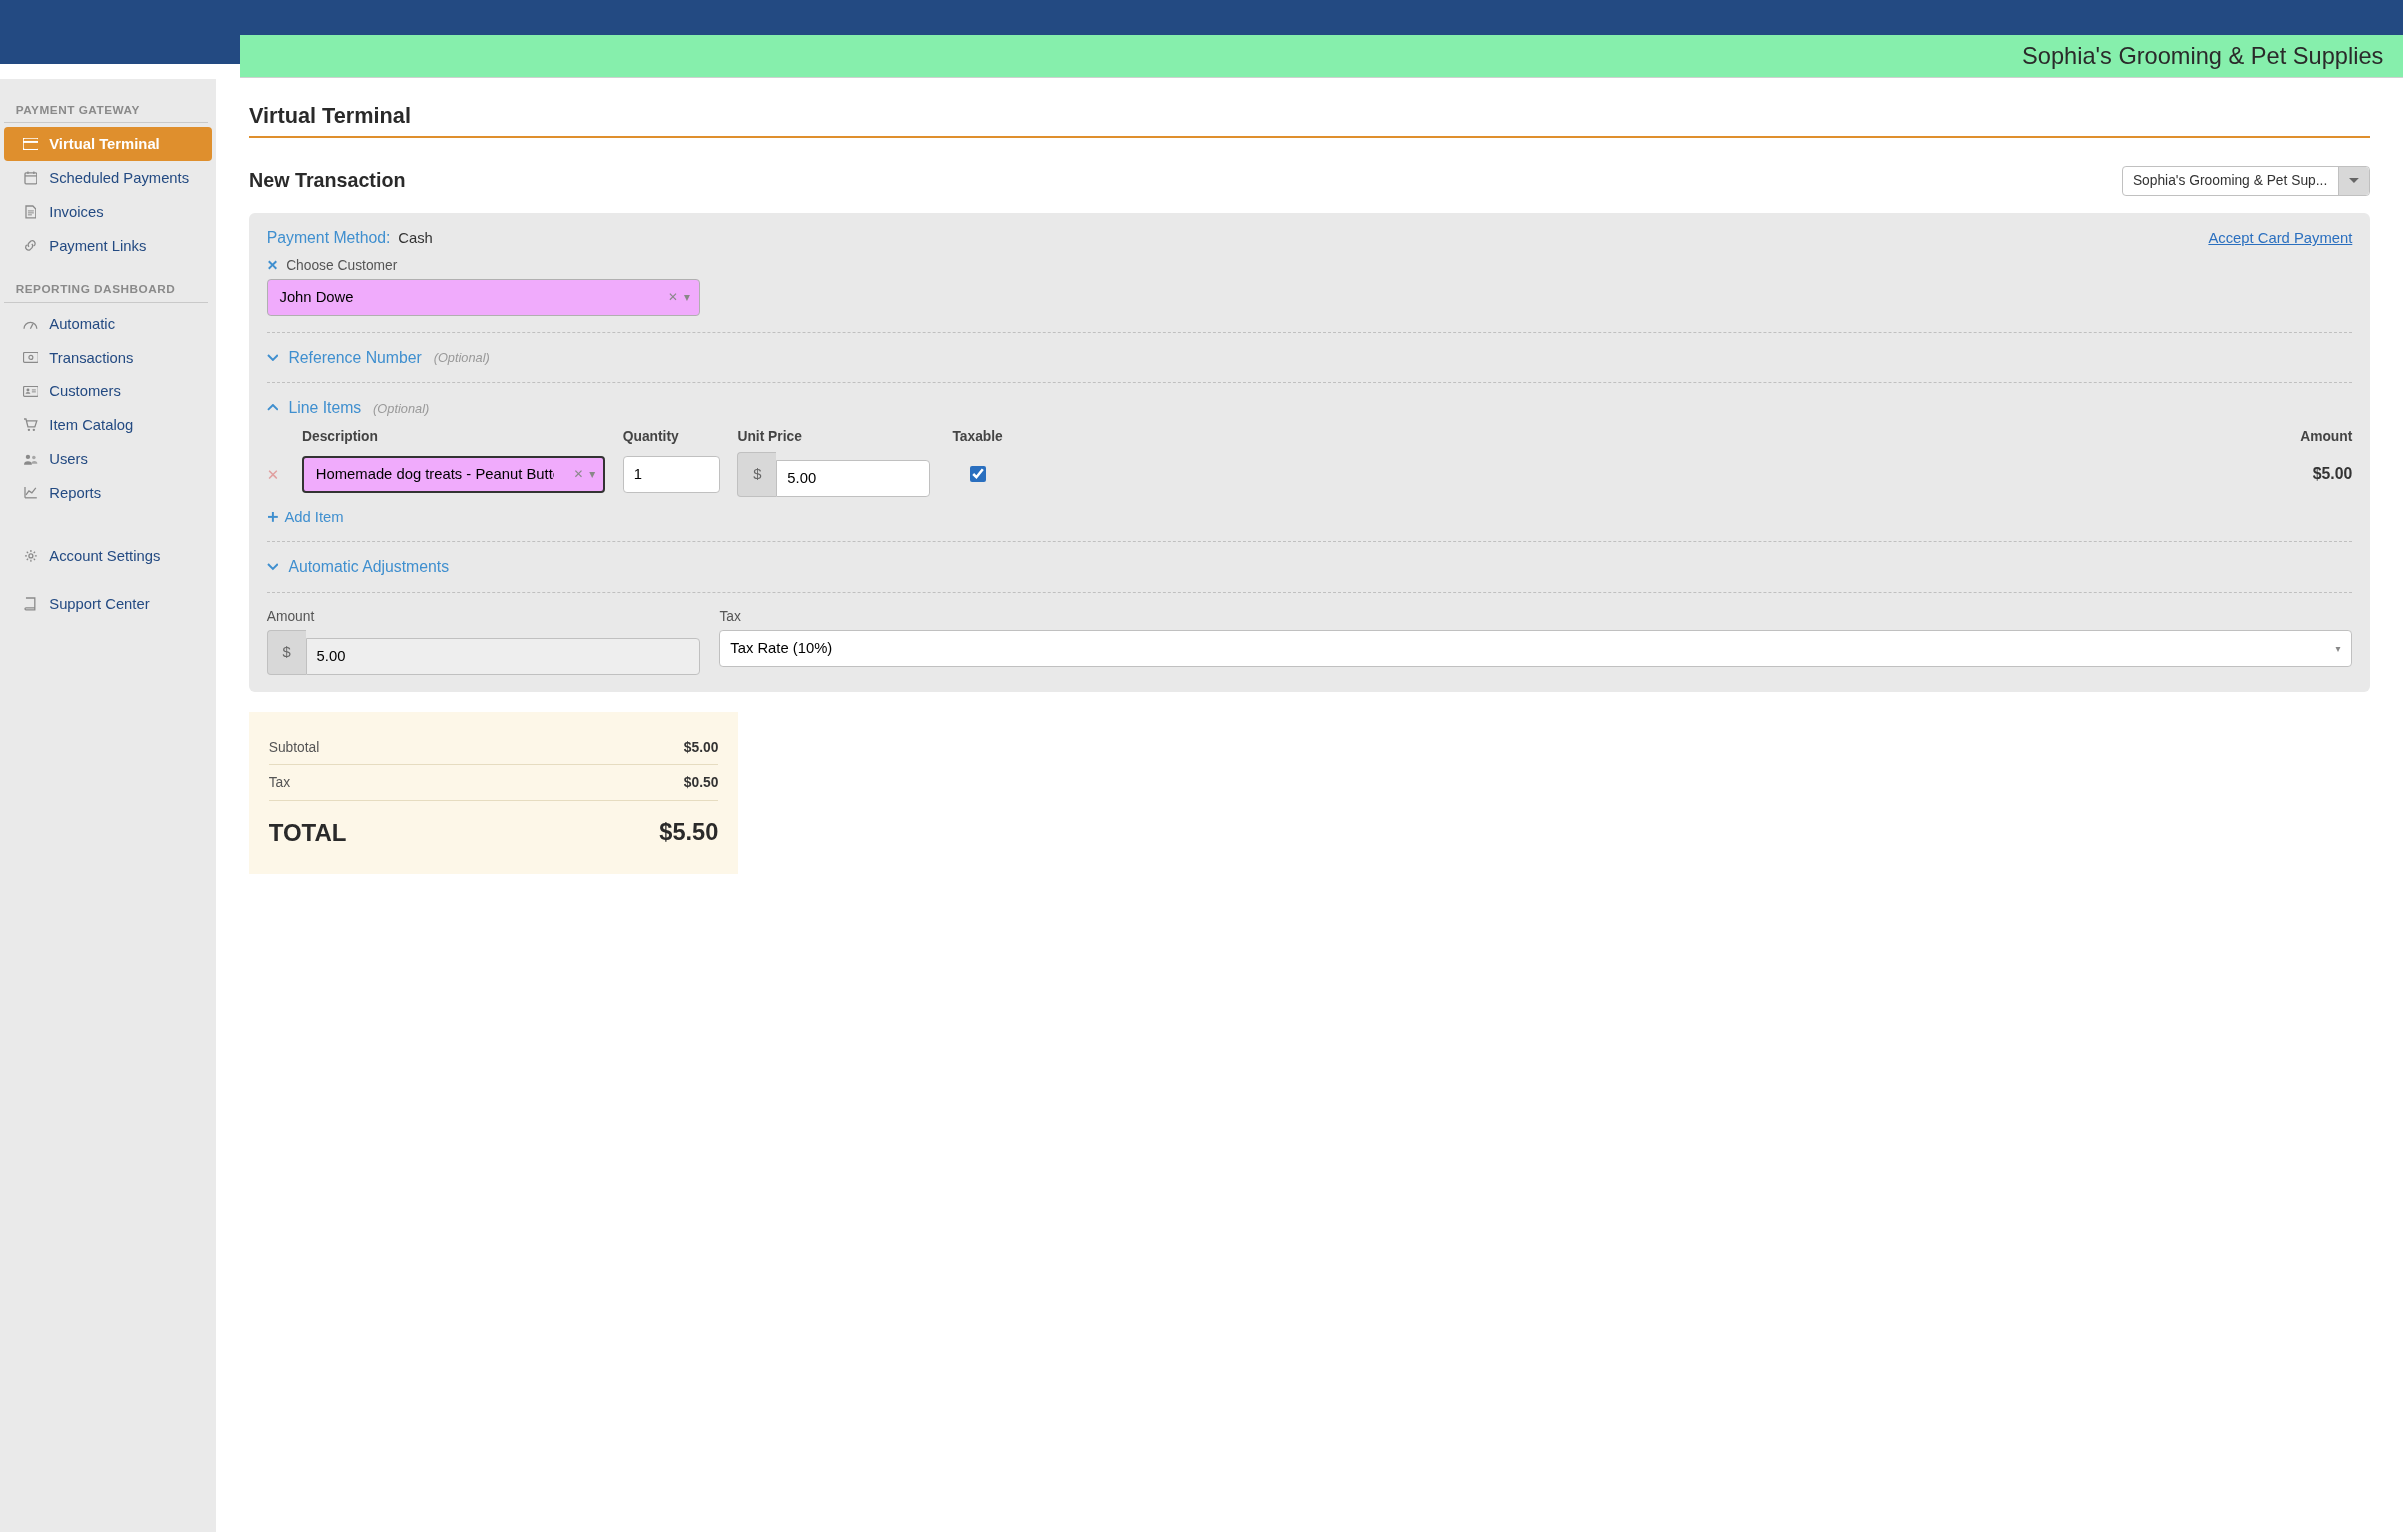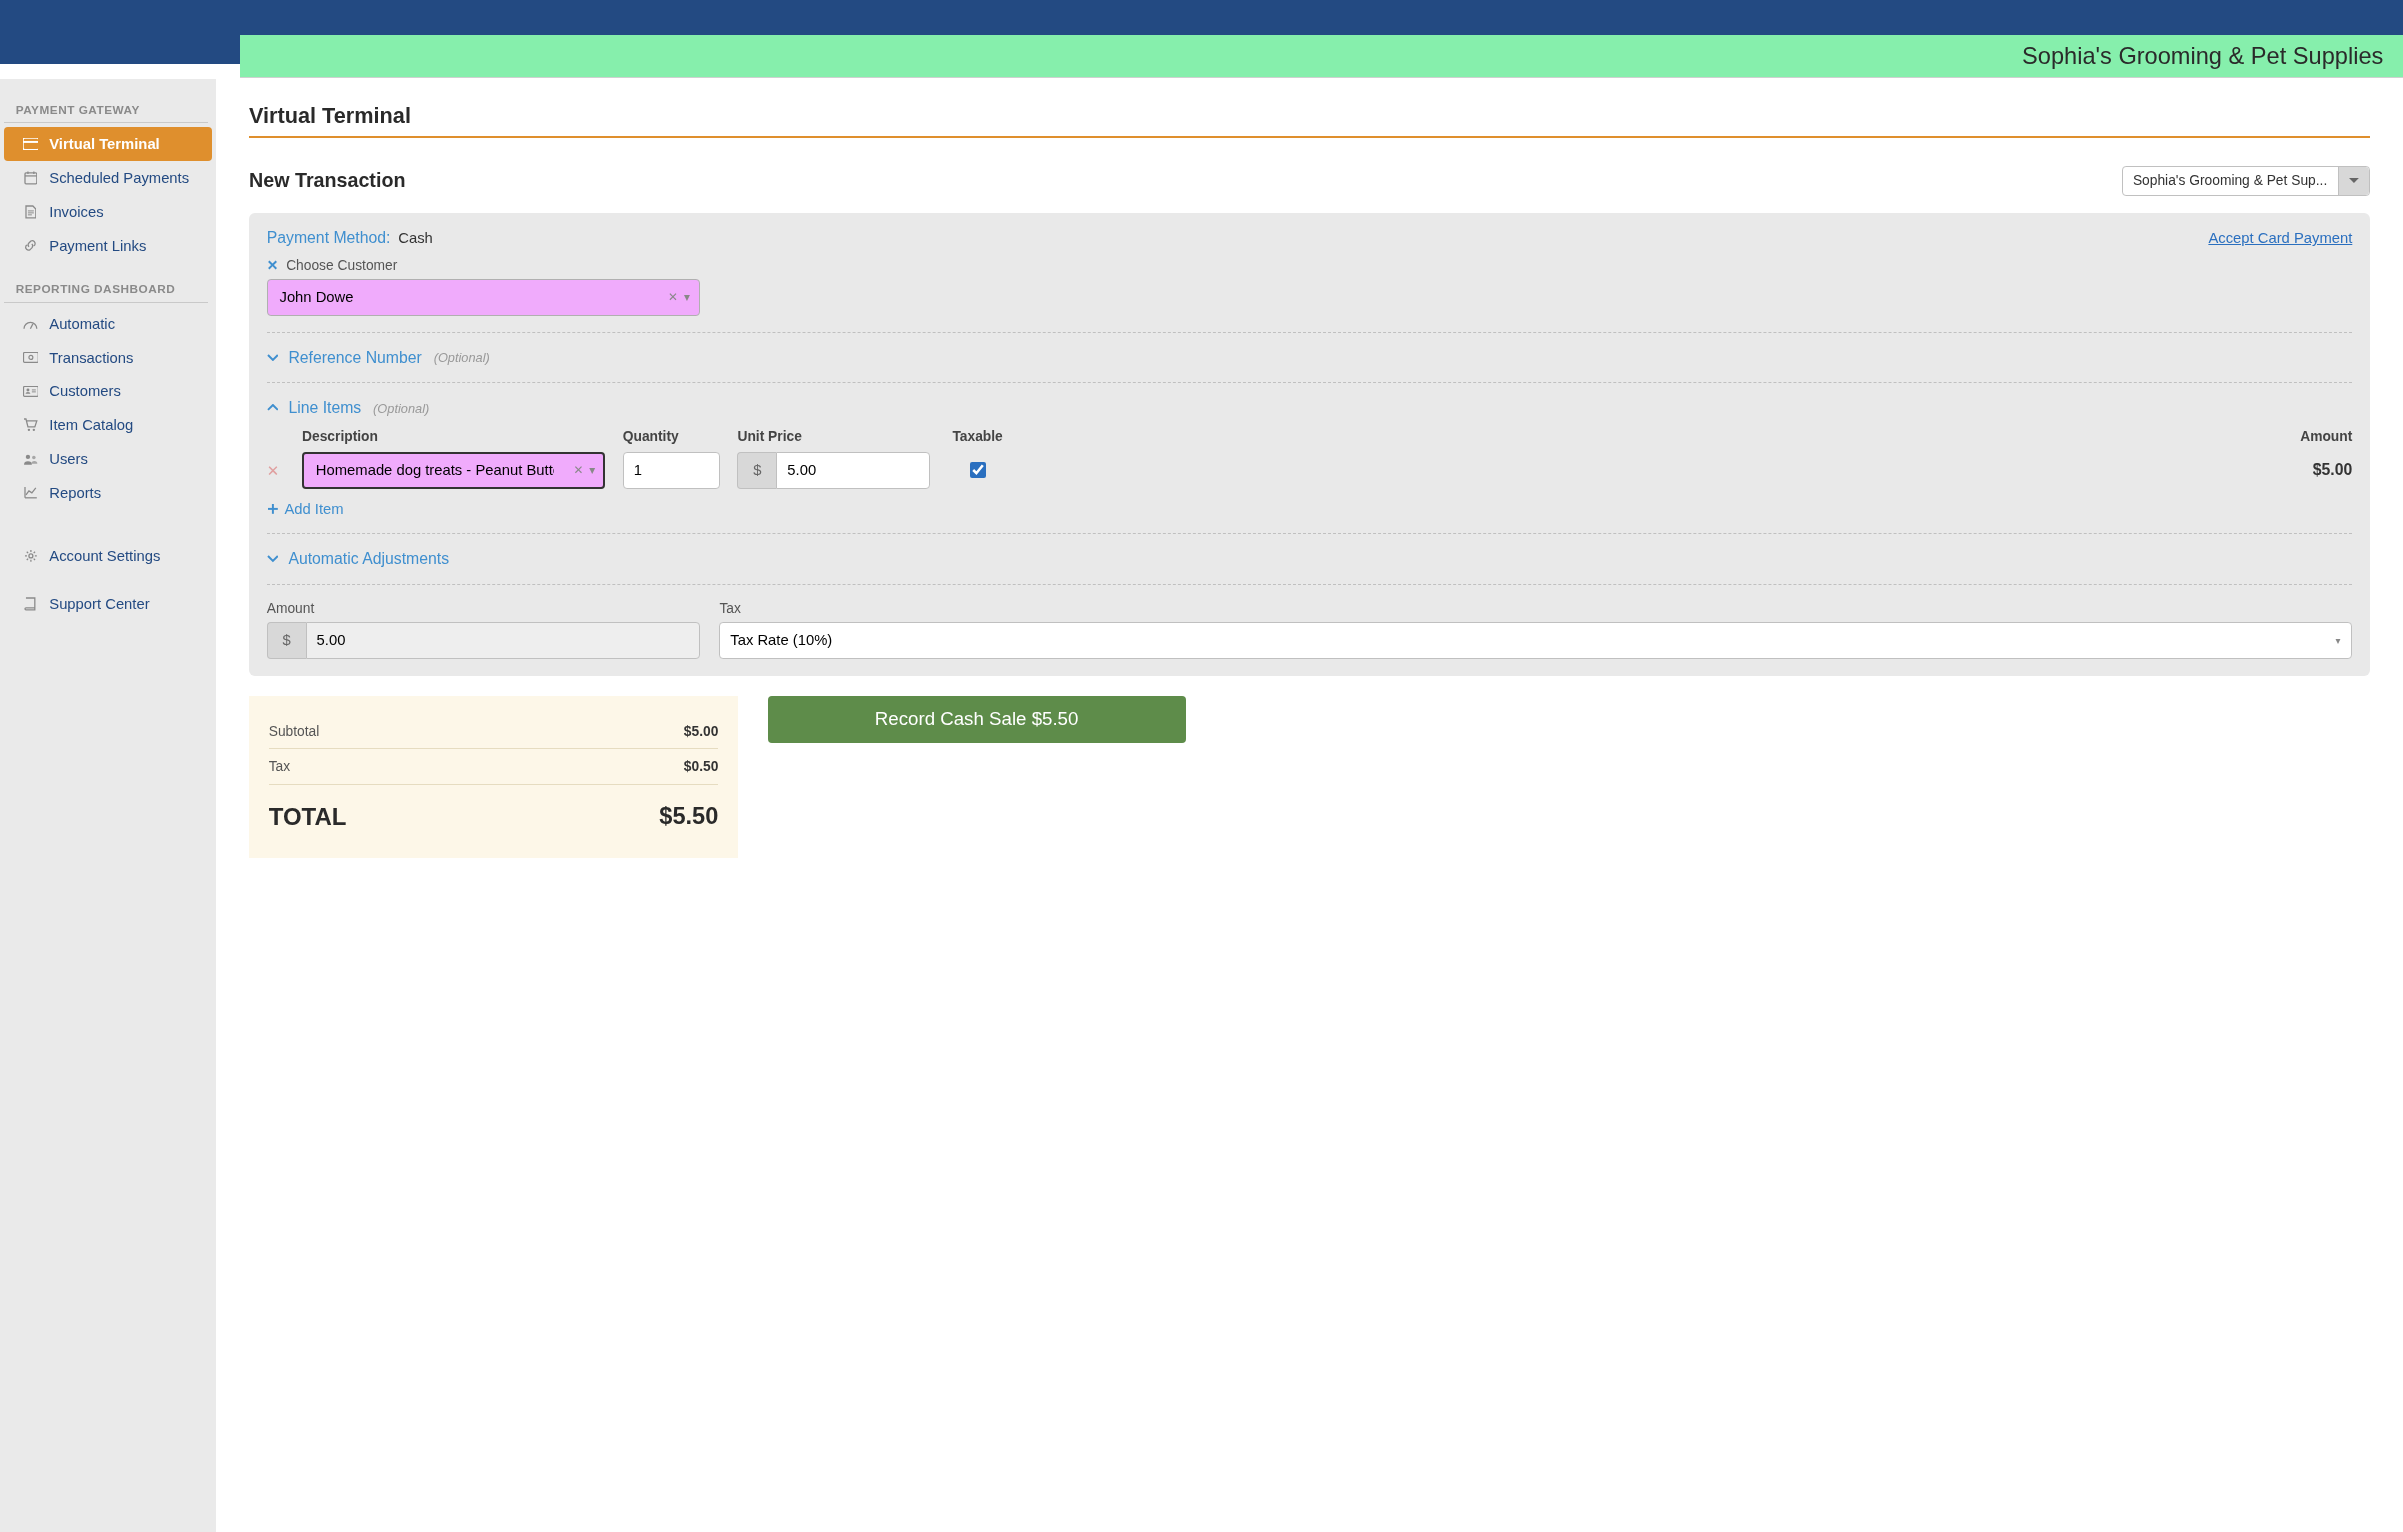--- a/index.html
+++ b/index.html
@@ -246,20 +246,21 @@
       width: 39px;
       display: flex;
       align-items: center;
       justify-content: center;
       color: #666;
       font-size: 14.8px;
     }
     .input-group input {
       border-radius: 0 3.9px 3.9px 0;
       flex: 1;
+      margin-top: 8px;
     }
     .remove-x {
       color: #e0a0a0;
       font-size: 14.8px;
       cursor: pointer;
     }
     .amount-val {
       font-weight: 700;
       font-size: 15.8px;
     }
@@ -653,18 +654,17 @@
         </div>
         <div class="totals-line">
           <span class="tl-label">Tax</span>
           <span class="tl-val">$0.50</span>
         </div>
         <div class="totals-line final">
           <span class="tl-label">TOTAL</span>
           <span class="tl-val">$5.50</span>
         </div>
       </div>
-      <button class="record-btn">Record Cash Sale $5.50</button>
     </div>
 
   </div>
 </div>
 
 
 </body></html>

